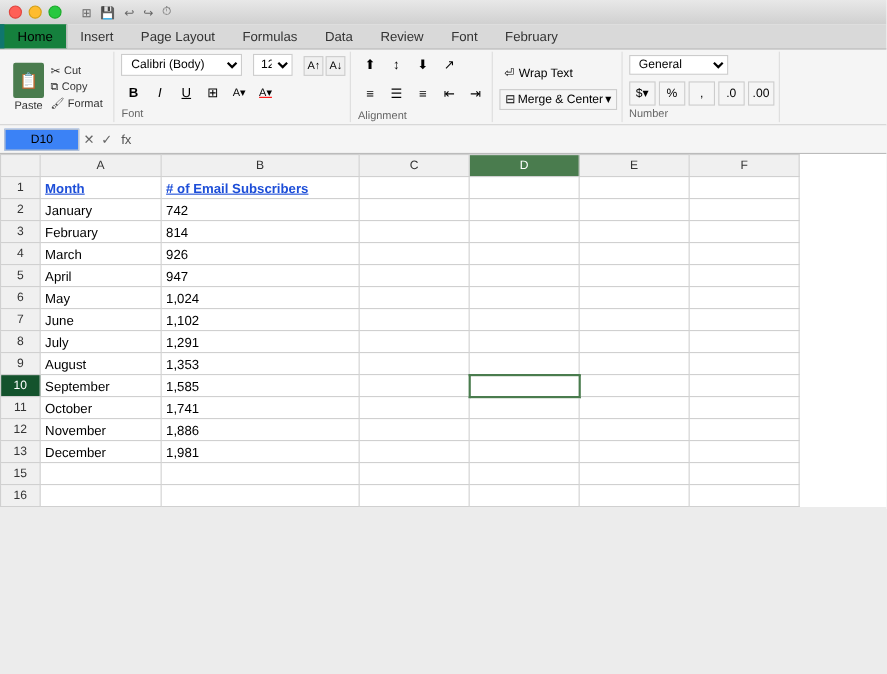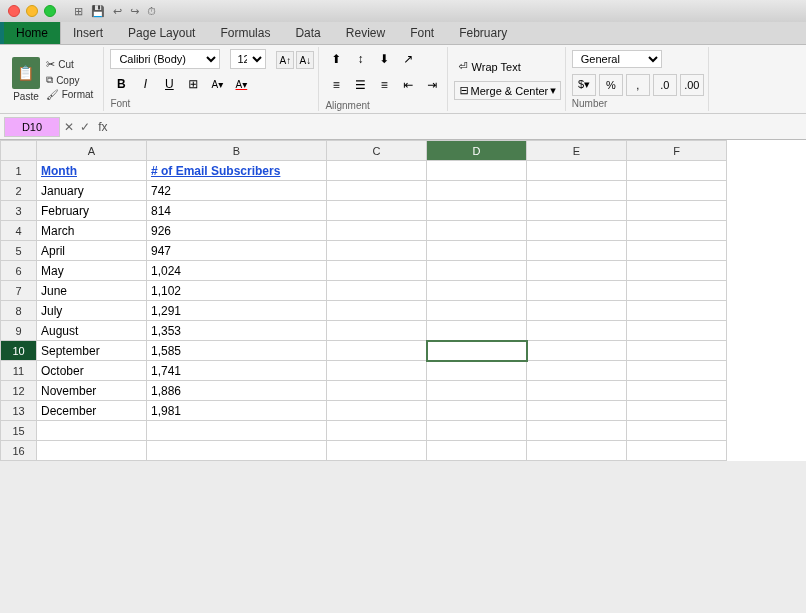--- a/index.html
+++ b/index.html
@@ -203,23 +203,23 @@
     .formula-bar {
       display: flex;
       align-items: center;
       height: 26px;
       background: #f5f5f5;
       border-bottom: 1px solid #bbb;
       padding: 0 4px;
       gap: 4px;
     }
     .cell-ref {
-      width: 56px;
+      width: 68px;
       border: 1px solid #ccc;
-      background: #f0abfc;
+      background: #3b82f6;
       padding: 2px 4px;
       font-size: 11px;
       height: 20px;
       text-align: center;
     }
     .formula-dividers { display: flex; gap: 6px; color: #666; font-size: 12px; }
     .fx-label { font-size: 12px; color: #555; margin: 0 4px; }
     .formula-input {
       flex: 1;
       border: none;

